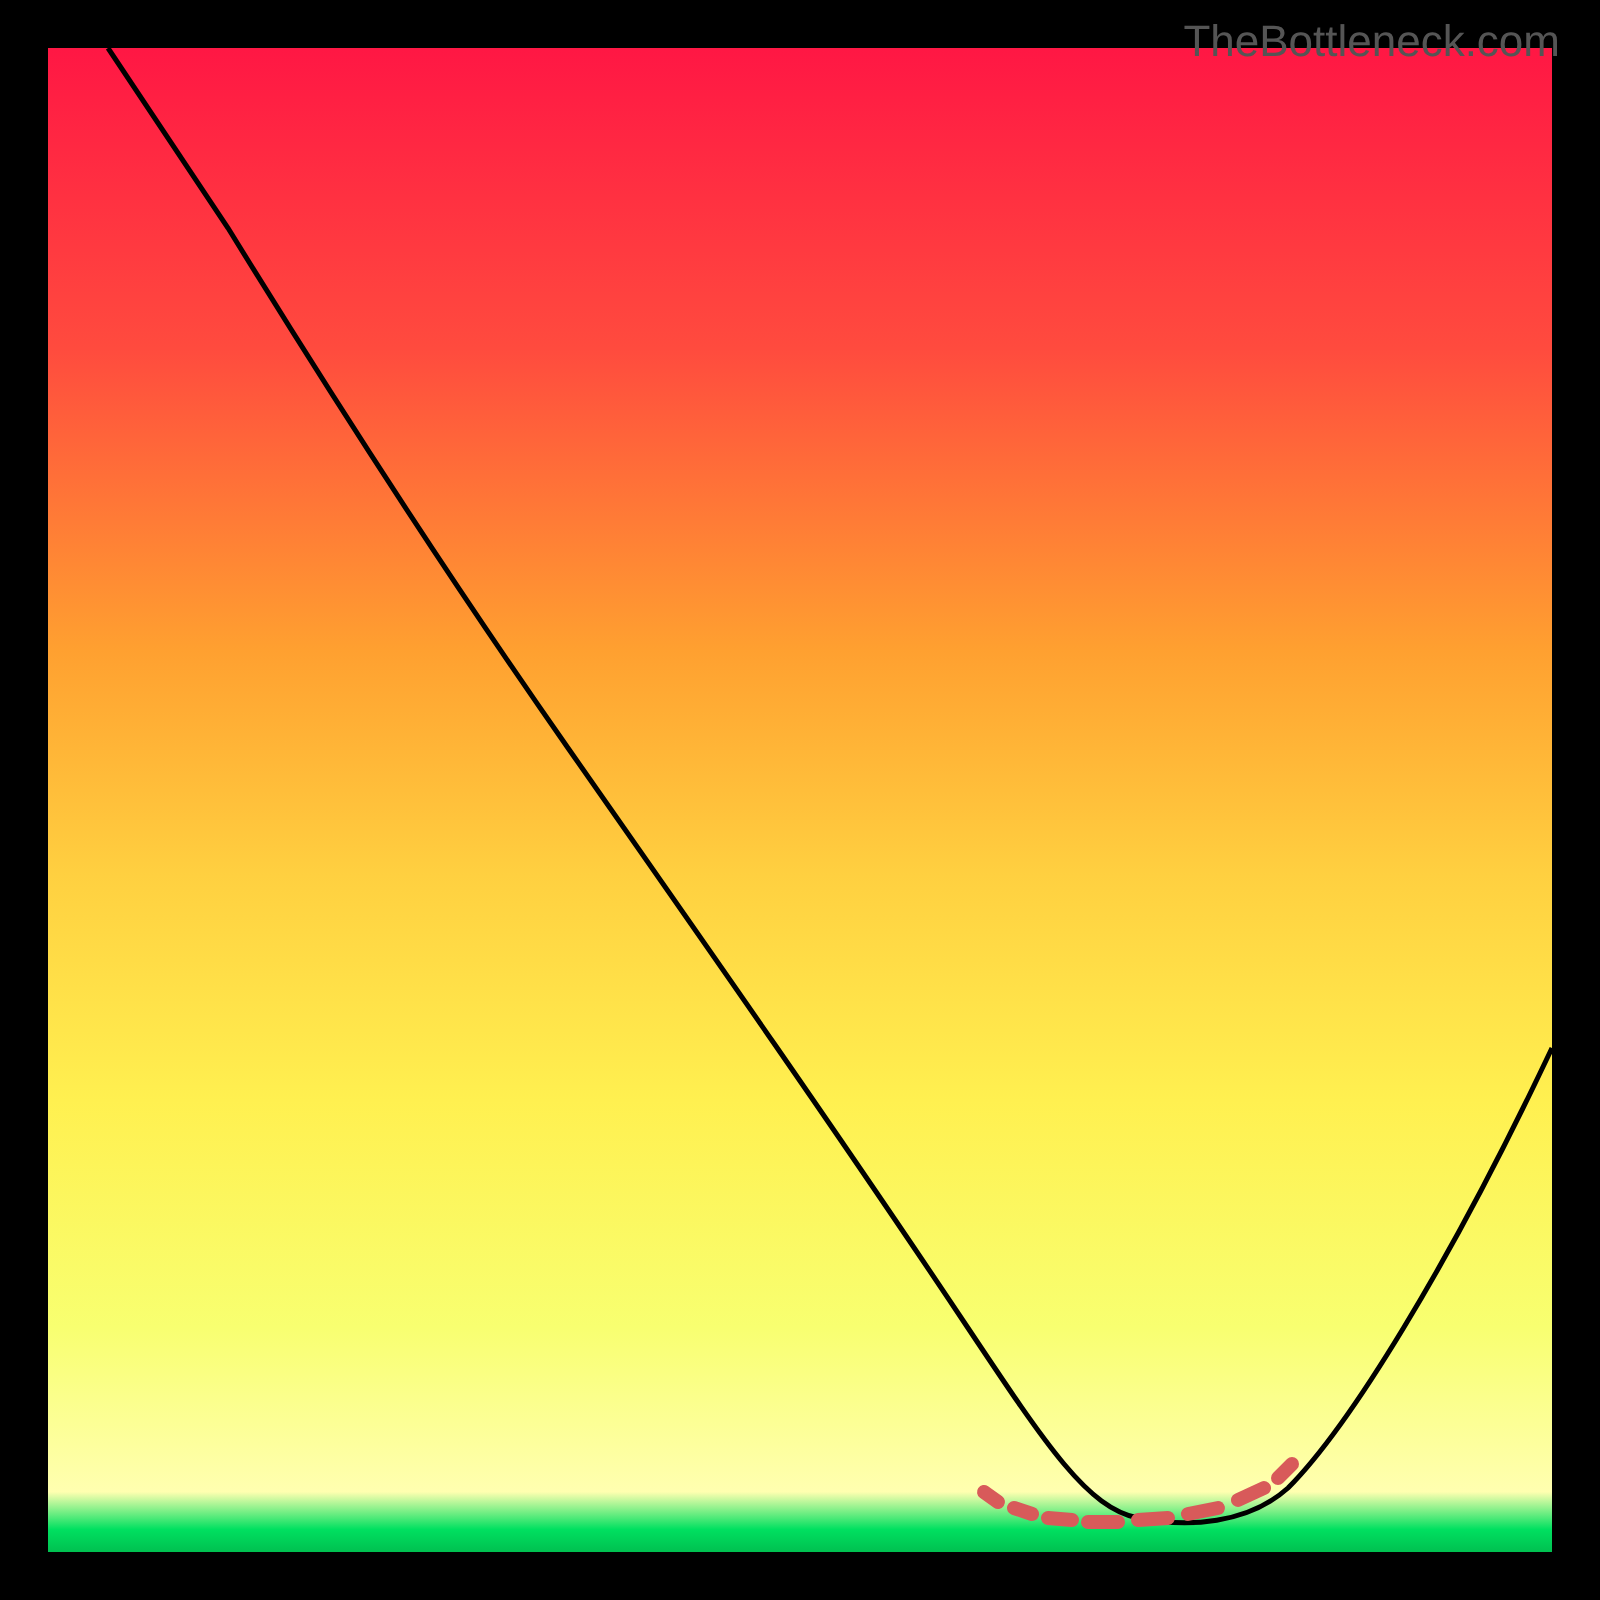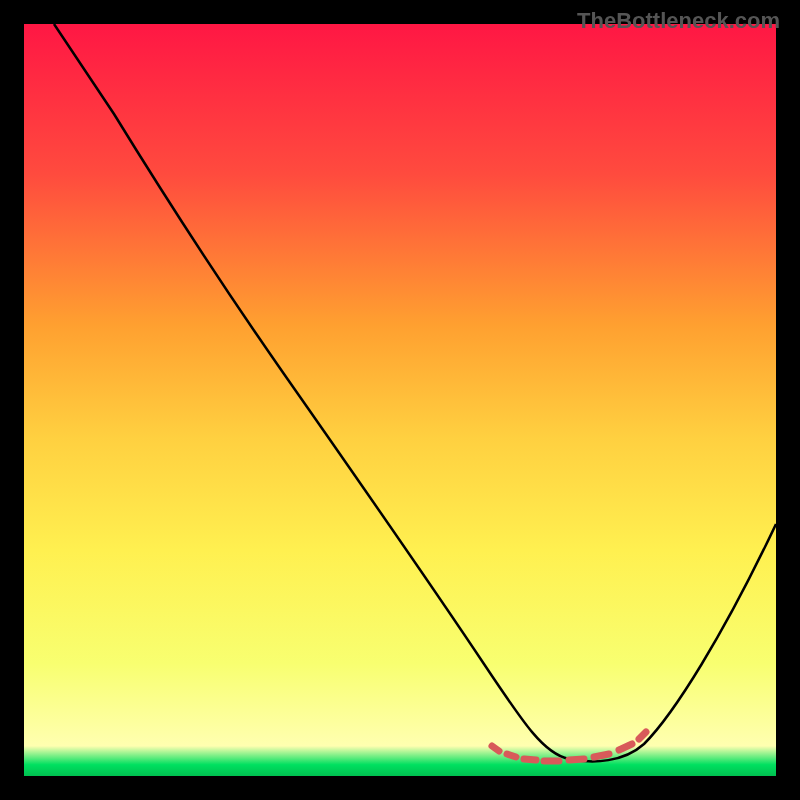--- a/index.html
+++ b/index.html
@@ -1,17 +1,17 @@
 <!DOCTYPE html>
 <html><head>
 <meta charset="utf-8">
 <style>
   * { margin: 0; padding: 0; box-sizing: border-box; }
   body { width: 800px; height: 800px; background: #000; position: relative; font-family: Arial, sans-serif; }
-  .watermark { position: absolute; top: 8px; right: 20px; color: #555; font-size: 22px; font-weight: bold; z-index: 100; }
+  .watermark { position: absolute; top: 8px; right: 20px; color: #555; font-size: 22px; font-weight: normal; z-index: 100; }
   .plot-area { position: absolute; left: 24px; top: 24px; width: 752px; height: 752px; }
   .gradient-bg { position: absolute; left: 0; top: 0; width: 100%; height: 100%; }
   .curve-svg { position: absolute; left: 0; top: 0; width: 100%; height: 100%; }
 </style>
 </head>
 <body>
 
 <div class="watermark">TheBottleneck.com</div>
 
 <div class="plot-area">

